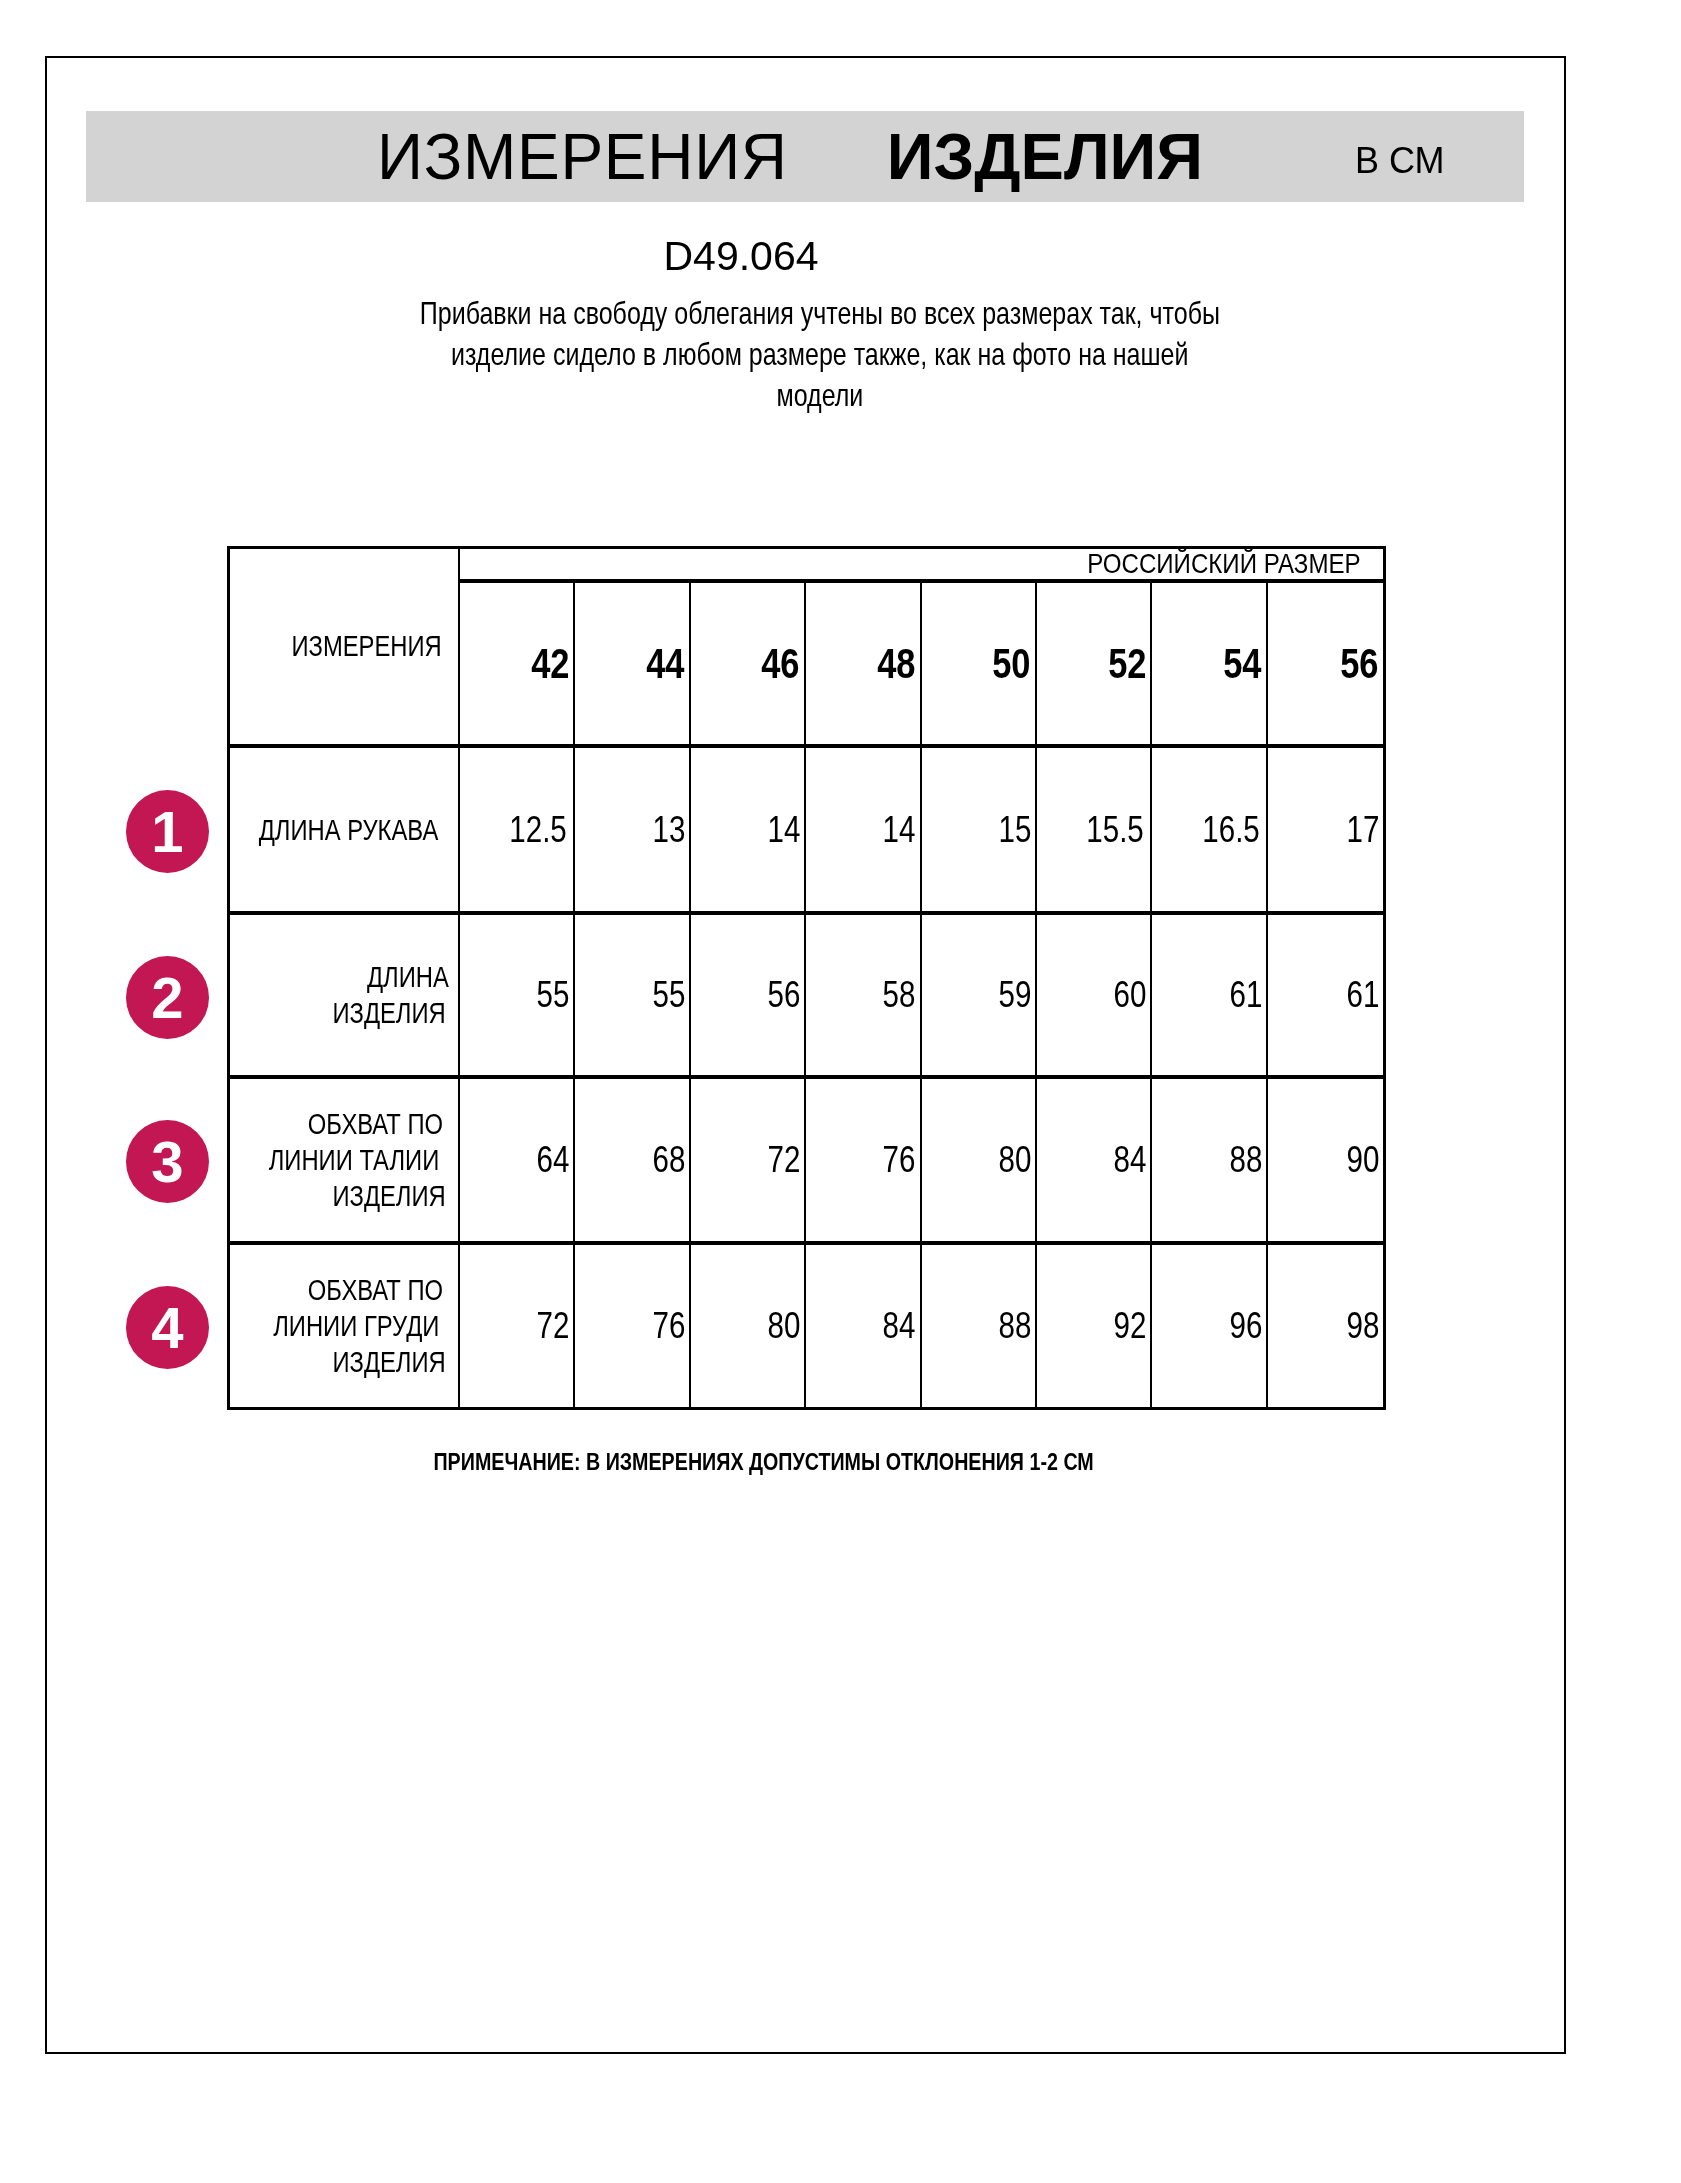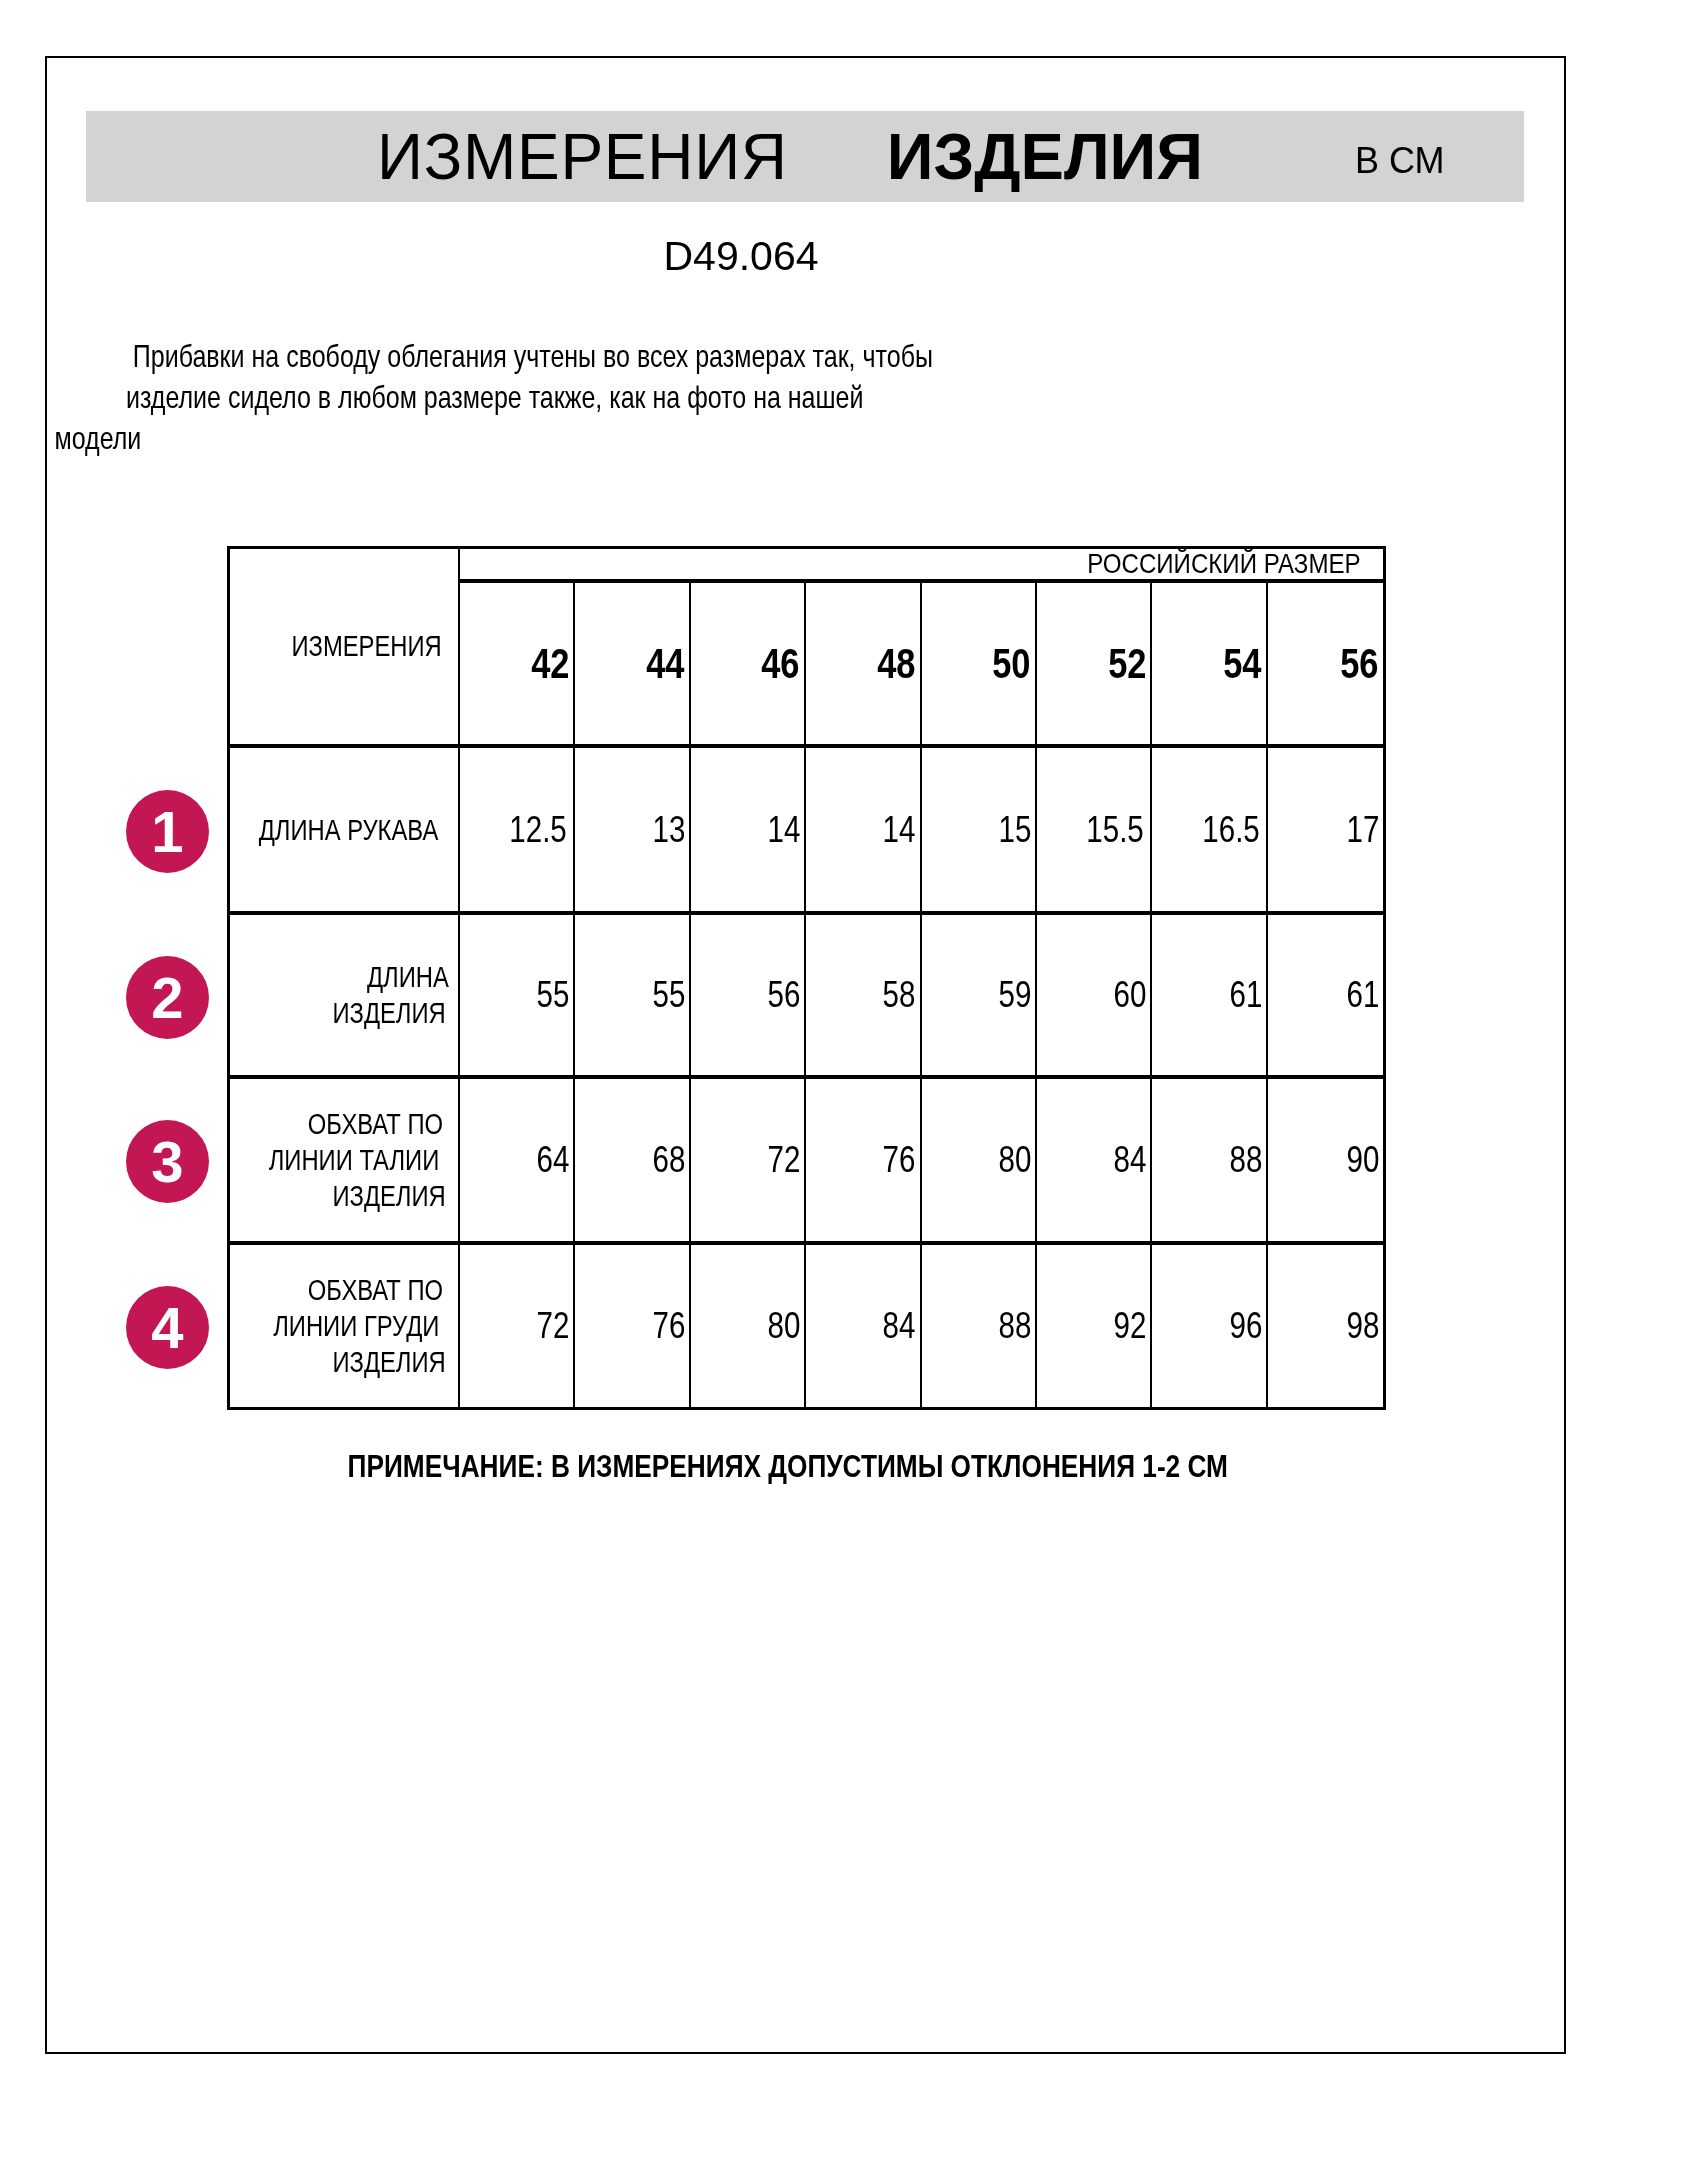--- a/index.html
+++ b/index.html
@@ -3,35 +3,35 @@
 <meta charset="utf-8">
 <style>
   html,body{margin:0;padding:0;background:#fff;}
   body{width:1682px;height:2183px;position:relative;font-family:"Liberation Sans","DejaVu Sans",sans-serif;color:#000;}
   .page-frame{position:absolute;left:45px;top:56px;width:1521px;height:1998px;border:2.6px solid #000;box-sizing:border-box;}
   .gray-bar{position:absolute;left:86px;top:111px;width:1438px;height:91px;background:#d3d3d3;display:flex;align-items:center;padding-left:291px;box-sizing:border-box;}
   .t-reg{font-size:64px;font-weight:400;letter-spacing:0.7px;white-space:nowrap;}
   .t-bold{font-size:65px;font-weight:700;margin-left:99px;white-space:nowrap;}
   .t-cm{font-size:36px;font-weight:400;margin-left:152px;margin-top:9.3px;white-space:nowrap;}
   .article{position:absolute;left:45px;top:233px;width:1392px;text-align:center;font-size:41px;line-height:46px;}
-  .para{position:absolute;left:45px;top:293px;width:1521px;font-size:30.5px;line-height:41px;margin-top:43px;}
+  .para{position:absolute;left:59px;top:293px;width:1521px;text-align:center;font-size:30.5px;line-height:41px;}
   .cond{display:inline-block;transform:scaleX(0.82);transform-origin:50% 50%;white-space:nowrap;}
   .cond2{display:inline-block;transform:scaleX(0.86);transform-origin:50% 50%;white-space:nowrap;}
   .size-table{position:absolute;left:227px;top:546px;width:1159px;height:864px;border:3.3px solid #000;box-sizing:border-box;
     display:grid;grid-template-columns:230px repeat(8,1fr);grid-template-rows:34px 165px 167px 164px 166px auto;}
   .c{display:flex;flex-direction:column;align-items:flex-end;justify-content:center;box-sizing:border-box;}
   .br{border-right:2px solid #000;}
   .bb{border-bottom:4px solid #000;}
   .corner{grid-row:1/3;grid-column:1/2;font-size:29px;}
   .band{grid-row:1/2;grid-column:2/10;font-size:28px;}
   .size-head{font-size:42px;font-weight:700;}
   .row-label{font-size:29px;line-height:36px;text-align:center;}
   .val{font-size:36px;}
   .num-circle{position:absolute;left:126px;width:83px;height:83px;border-radius:50%;background:#c21753;display:flex;align-items:center;justify-content:center;color:#fff;font-size:58px;font-weight:700;}
-  .note{position:absolute;left:45px;top:1448px;width:1438px;text-align:center;font-size:32px;font-weight:700;padding-left:24px;}
+  .note{position:absolute;left:45px;top:1448px;width:1438px;text-align:center;font-size:24px;font-weight:700;}
 </style>
 </head>
 <body>
 
 <div class="page-frame"></div>
 
 <div class="gray-bar">
   <span class="t-reg">ИЗМЕРЕНИЯ</span>
   <span class="t-bold">ИЗДЕЛИЯ</span>
   <span class="t-cm">В СМ</span>

